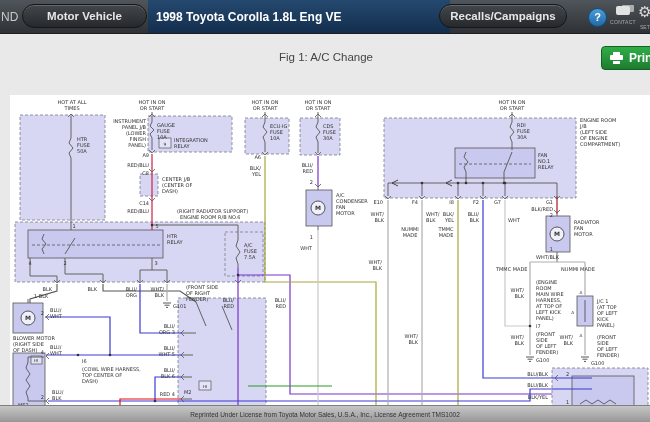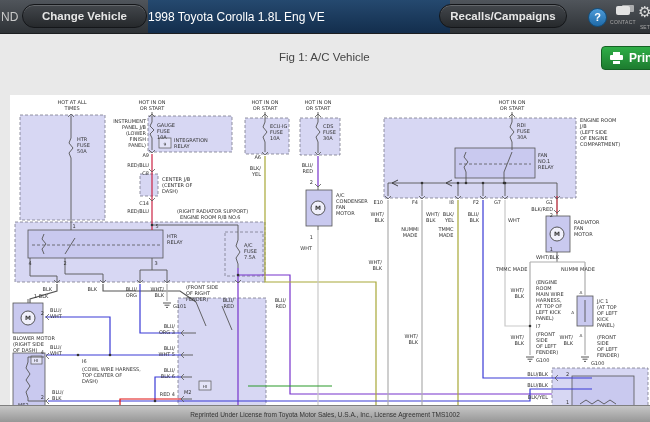--- a/index.html
+++ b/index.html
@@ -11,21 +11,21 @@
           background:linear-gradient(#50555b,#2e3236);border-bottom:1px solid #1c1e20}
   .nd{position:absolute;left:1px;top:10px;color:#c9c9c9;font-weight:normal;font-size:12px}
   .btn-dark{position:absolute;top:4px;height:24px;box-sizing:border-box;
             background:linear-gradient(#43474c,#26292c);border:1px solid #141619;border-radius:12px;
             color:#e6e6e6;font-weight:bold;font-size:11.5px;display:flex;align-items:center;
             justify-content:center;box-shadow:inset 0 1px 0 rgba(255,255,255,.18);cursor:pointer}
   #changeVehicle{left:22px;width:125px}
   #recalls{left:439px;width:128px}
   .title-strip{position:absolute;left:148px;top:0;width:302px;height:33px;
                background:linear-gradient(#25496f,#132e4d);display:flex;align-items:center}
-  .title-strip span{color:#fff;font-weight:normal;font-size:12px;white-space:nowrap}
+  .title-strip span{color:#fff;font-weight:bold;font-size:12px;padding-left:8px;white-space:nowrap}
   .help{position:absolute;left:588px;top:8px;width:17px;height:17px;border-radius:50%;
         background:linear-gradient(#4d9bd8,#1f6aa8);border:1px solid #124f7e;color:#fff;
         font-weight:bold;font-size:11px;text-align:center;line-height:17px;cursor:pointer}
   .contact{position:absolute;left:608px;top:6px;width:30px;text-align:center;cursor:pointer}
   .bub{width:14px;height:9px;background:#e2e2e2;border-radius:2px;margin:0 auto;position:relative;
        box-shadow:5px -2px 0 -1px rgba(225,225,225,.65)}
   .bub:after{content:"";position:absolute;left:2px;bottom:-3px;border:3px solid transparent;
              border-top-color:#e2e2e2;border-left-width:2px;border-right-width:2px}
   .iconlabel{font-size:5px;color:#a8a8a8;margin-top:4px;letter-spacing:.3px}
   .gear{position:absolute;left:638px;top:3px;color:#ddd;font-size:15px;cursor:pointer}
@@ -393,35 +393,35 @@
     <text x="566" y="376" font-size="5" text-anchor="start">2</text>
     <text x="566" y="404" font-size="5" text-anchor="start">1</text>
     <text x="548" y="376" font-size="5" text-anchor="end">BLU/BLK</text>
     <text x="548" y="387" font-size="5" text-anchor="end">BLU/BLK</text>
     <text x="548" y="399" font-size="5" text-anchor="end">BLK/YEL</text>
     <text x="548" y="410" font-size="5" text-anchor="end">BLK/YEL</text>
   </svg>
 
 <div class="header">
   <span class="nd">ND</span>
-  <div id="changeVehicle" class="btn-dark">Change Vehicle</div>
+  <div id="changeVehicle" class="btn-dark">Motor Vehicle</div>
   <div class="title-strip">
     <span>1998 Toyota Corolla 1.8L Eng VE</span>
   </div>
   <div id="recalls" class="btn-dark">Recalls/Campaigns</div>
   <div class="help">?</div>
   <div class="contact">
     <div class="bub"></div>
     <div class="iconlabel">CONTACT</div>
   </div>
   <div class="gear">⚙</div>
   <div class="gearlabel">SET</div>
 </div>
 
-<div class="figtitle">Fig 1: A/C Vehicle</div>
+<div class="figtitle">Fig 1: A/C Change</div>
 
 <button class="print">
   <span class="pico">
       <i class="p1"></i>
       <i class="p2"></i>
       <i class="p3"></i>
     </span>
   <span>Print</span>
 </button>
 

